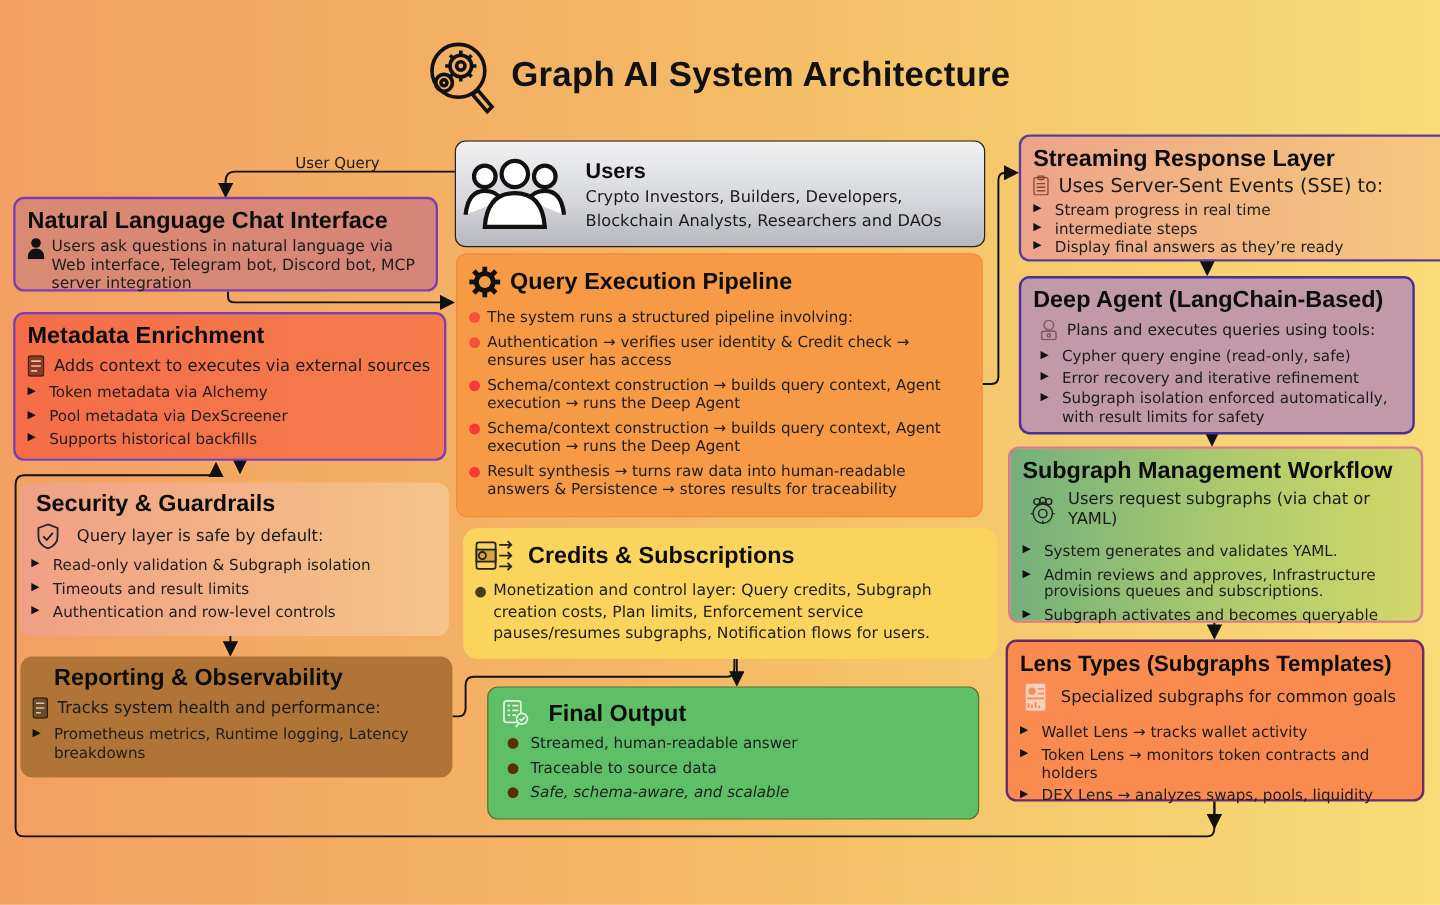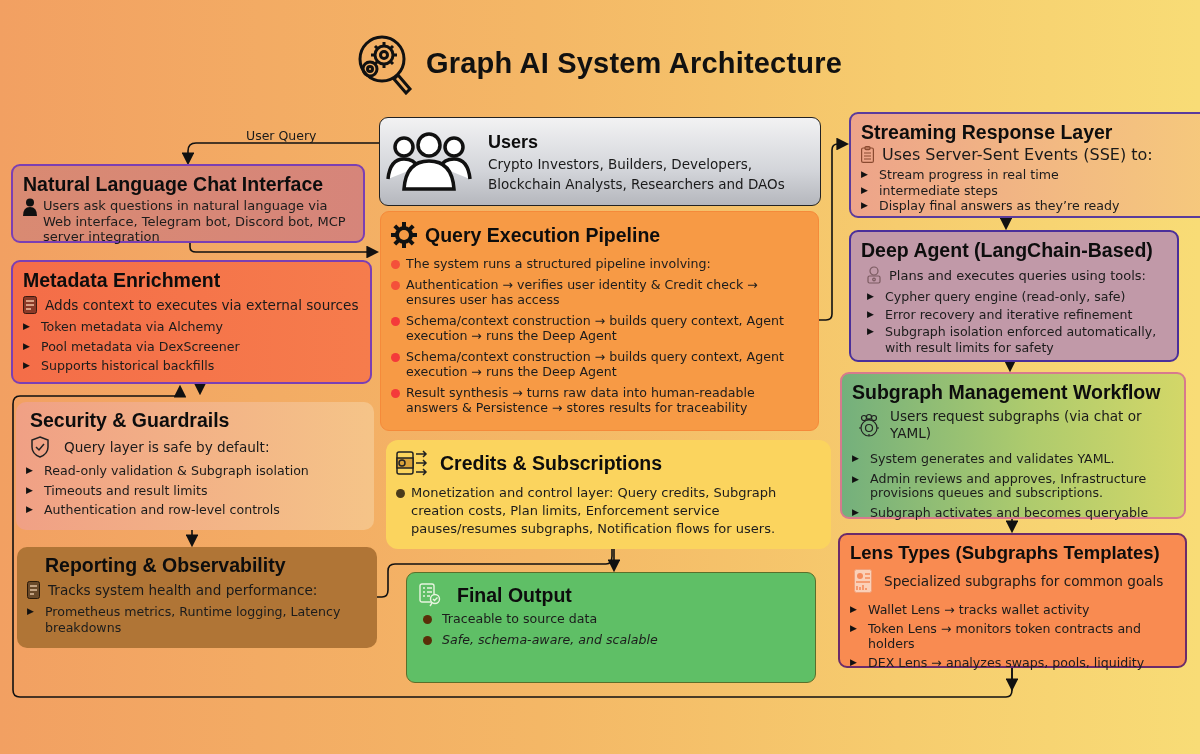--- a/index.html
+++ b/index.html
@@ -263,20 +263,24 @@
           <circle cx="16" cy="16" r="4.5" fill="#5fbf66"></circle>
           <path d="M14,16 l1.5,1.5 l3,-3"></path>
           <path d="M13,20 l-2,3"></path>
         </svg>
     </span>
     <h2>Final Output</h2>
   </div>
   <div class="list" style="margin-left:6px;margin-top:4px;gap:5px;">
     <div class="row" style="gap:10px;">
         <span class="dot" style="background:#5a2e08"></span>
+        <span>Streamed, human-readable answer</span>
+      </div>
+    <div class="row" style="gap:10px;">
+        <span class="dot" style="background:#5a2e08"></span>
         <span>Traceable to source data</span>
       </div>
     <div class="row" style="gap:10px;font-style:italic;">
         <span class="dot" style="background:#5a2e08"></span>
         <span>Safe, schema-aware, and scalable</span>
       </div>
   </div>
 </div>
 
 <div class="box" id="stream">

